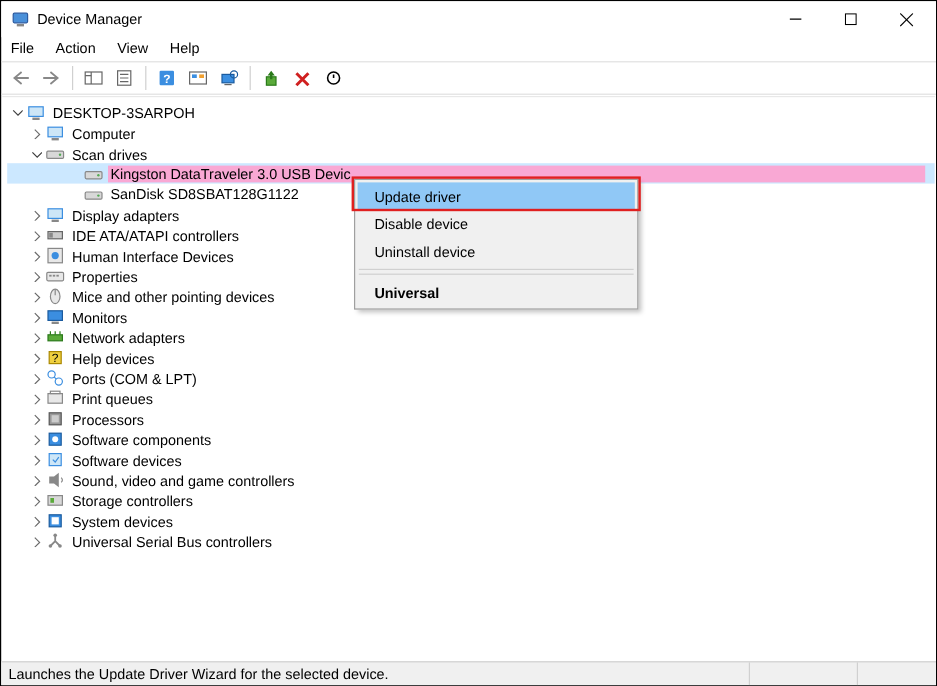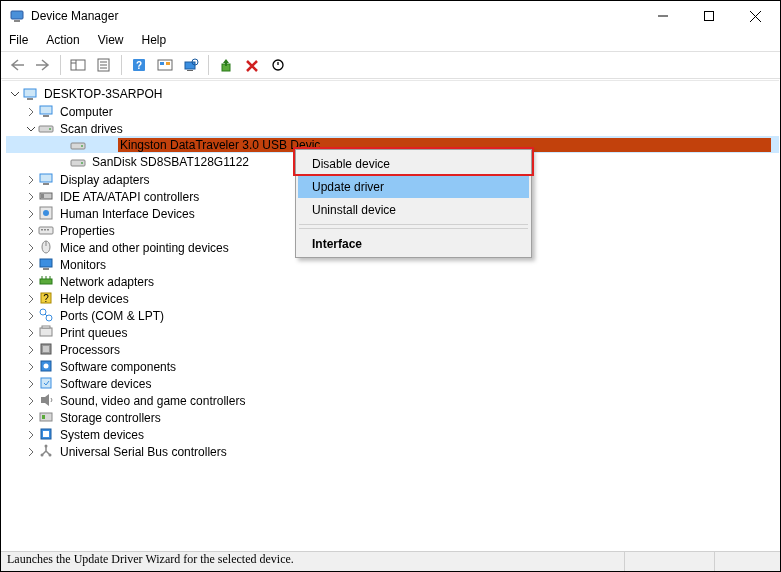--- a/index.html
+++ b/index.html
@@ -54,24 +54,23 @@
   .exp.blank { visibility: hidden; }
   .nicon { width: 16px; height: 16px; margin-right: 4px; display:flex; align-items:center; justify-content:center; flex-shrink:0; }
   .label { padding: 0 2px; }
   .selected-row { background: #cce8ff; }
   .indent-0 { padding-left: 0px; }
   .indent-1 { padding-left: 16px; align-items: flex-end; }
   .indent-2 { padding-left: 32px; }
   .statusbar {
     position:absolute; bottom:0; left:0; right:0; height:20px;
     border-top:1px solid #d0d0d0;
-    display:flex; align-items:flex-start; padding:0 6px;
+    display:flex; align-items:center; padding:0 6px;
     font-size: 12px;
     background:#f0f0f0;
-    font-family:Liberation Serif, serif;
   }
   .status-cell-2 { margin-left:auto; width:90px; border-left:1px solid #d0d0d0; height:100%; }
   .status-cell-3 { width:60px; border-left:1px solid #d0d0d0; height:100%; }
   
   .ctxmenu {
     position: absolute;
     left: 294px; top: 148px;
     width: 237px;
     background: #f0f0f0;
     border: 1px solid #a0a0a0;
@@ -245,21 +244,21 @@
     </div>
 
     <div class="node indent-2 selected-row" style="padding-left:48px; display:flex;">
       <span class="exp blank"></span>
       <span class="nicon">
           <svg width="16" height="16">
             <rect x="1" y="6" width="14" height="6" rx="1" fill="#d8d8d8" stroke="#888"></rect>
             <circle cx="12" cy="9" r="1" fill="#5a5"></circle>
           </svg>
         </span>
-      <span class="label" style="background:#c2410c; flex:1;margin-left:28px;">Kingston DataTraveler 3.0 USB Devic</span>
+      <span class="label" style="background:#f9a8d4; flex:1;">Kingston DataTraveler 3.0 USB Devic</span>
     </div>
 
     <div class="node indent-2" style="padding-left:48px;">
       <span class="exp blank"></span>
       <span class="nicon">
           <svg width="16" height="16">
             <rect x="1" y="6" width="14" height="6" rx="1" fill="#d8d8d8" stroke="#888"></rect>
             <circle cx="12" cy="9" r="1" fill="#5a5"></circle>
           </svg>
         </span>
@@ -510,26 +509,26 @@
               <circle cx="12" cy="12" r="1.5" fill="#888"></circle>
             </svg>
           </span>
           <span class="label">Universal Serial Bus controllers</span>
         </div>
       </div>
   </div>
 </div>
 
 <div class="ctxmenu">
+  <div class="ctxitem hl">Update driver</div>
   <div class="ctxitem">Disable device</div>
-  <div class="ctxitem hl">Update driver</div>
   <div class="ctxitem">Uninstall device</div>
   <div class="ctxsep"></div>
   <div class="ctxsep"></div>
-  <div class="ctxitem bold">Interface</div>
+  <div class="ctxitem bold">Universal</div>
 </div>
 <div class="red-outline" style="left:292px; top:146px; width:241px; height:29px;"></div>
 
 <div class="statusbar">
   <span>Launches the Update Driver Wizard for the selected device.</span>
   <span class="status-cell-2"></span>
   <span class="status-cell-3"></span>
 </div>
 
 </body></html>

